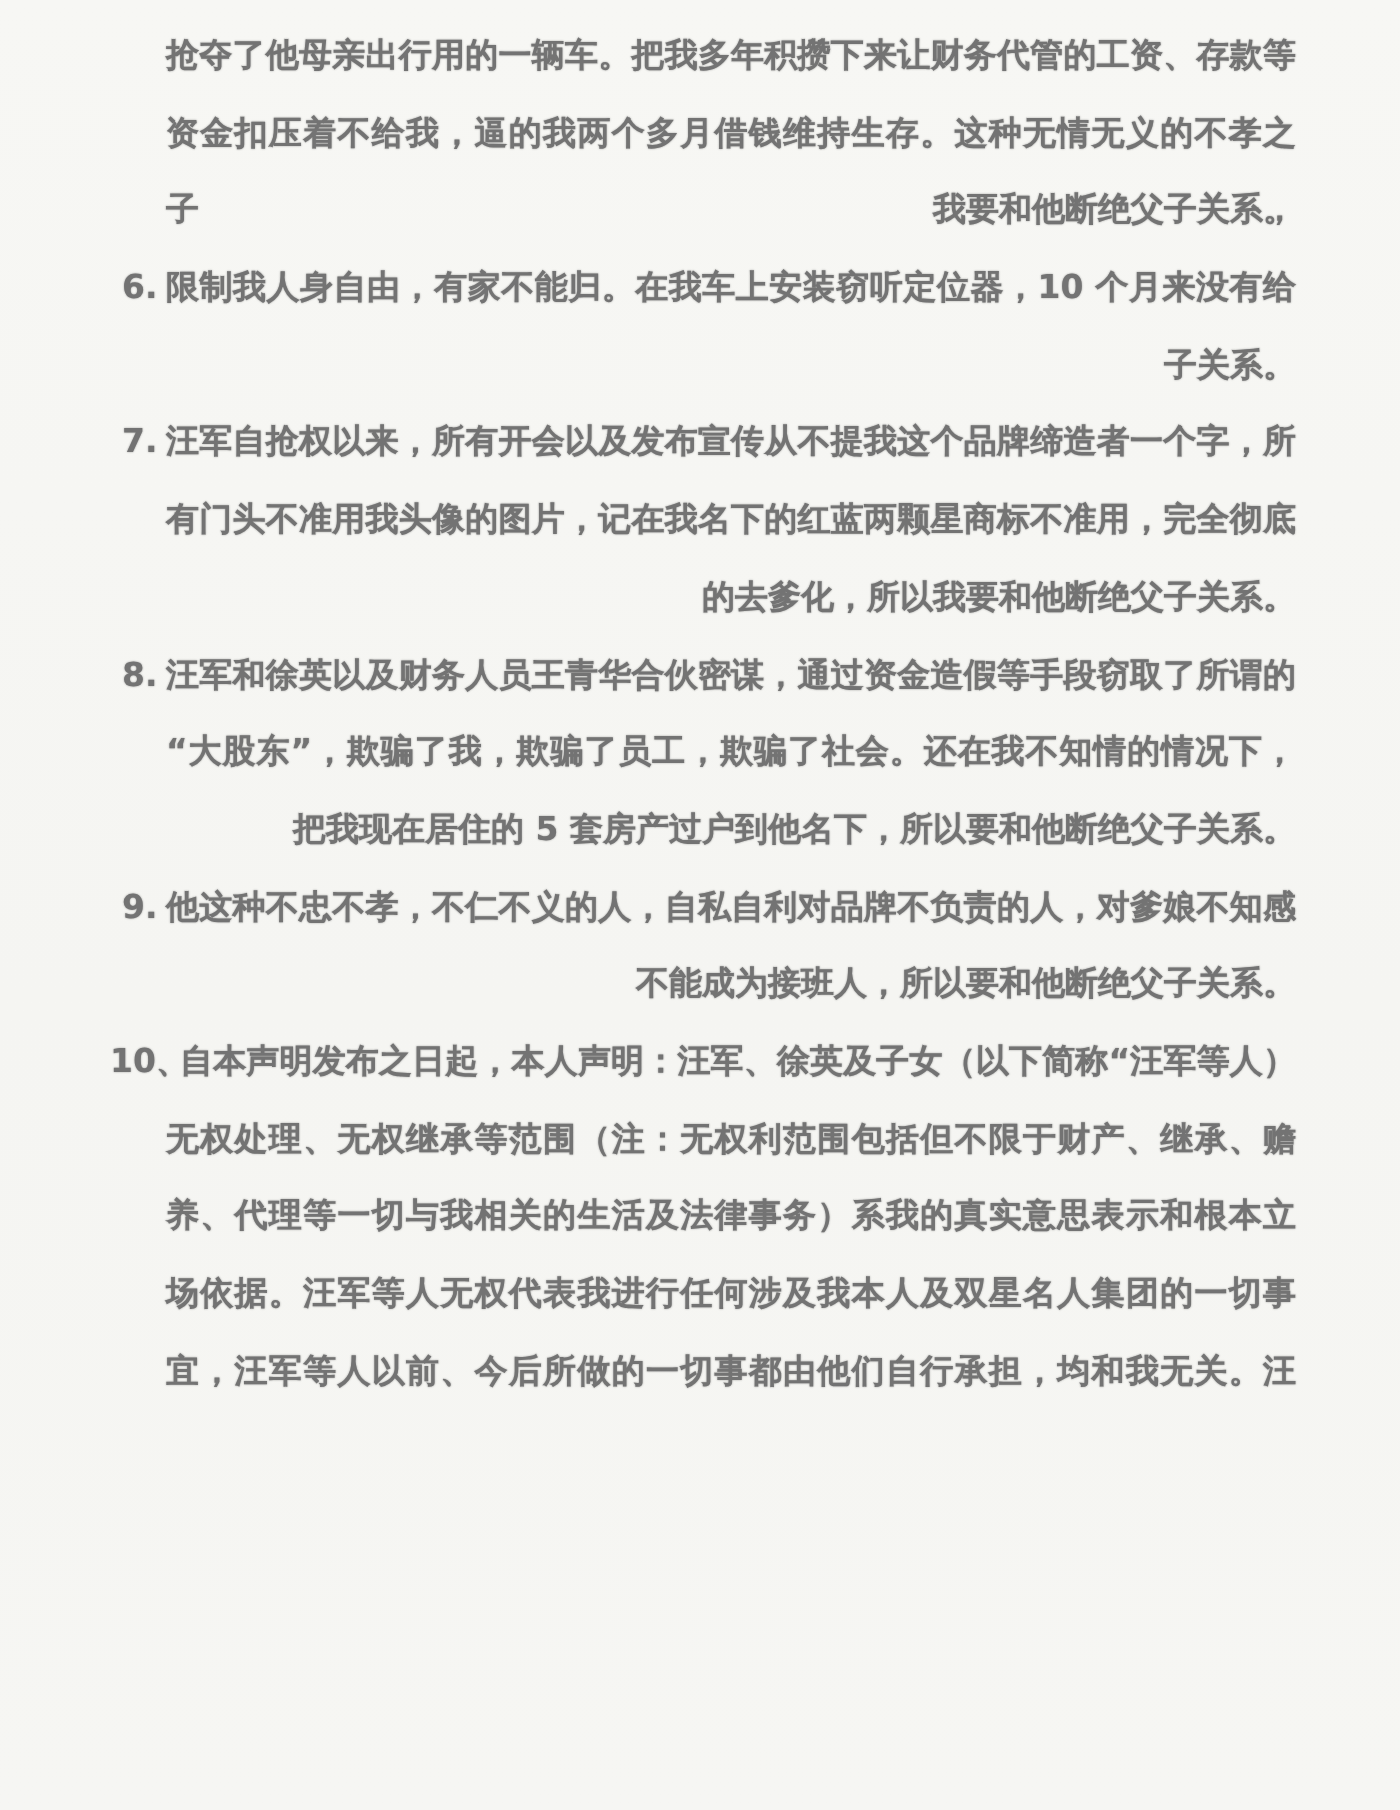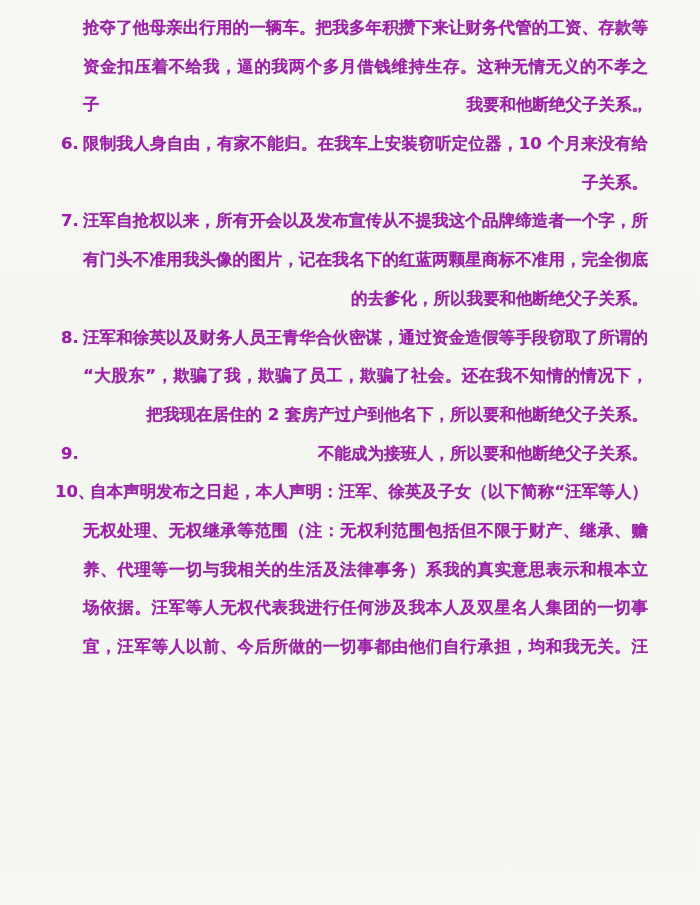--- a/index.html
+++ b/index.html
@@ -16,21 +16,21 @@
   .page {
     position: relative;
     width: 700px;
     height: 905px;
   }
   .textblock {
     position: absolute;
     left: 83px;
     top: 9px;
     width: 565px;
-    color: #a21caf;
+    color: #737373;
     font-size: 16.5px;
     font-weight: 700;
     text-shadow: 0 0 1px rgba(40,40,40,0.45);
   }
   .para {
     position: relative;
   }
   .line {
     height: 38.7px;
     line-height: 38.7px;
@@ -83,25 +83,26 @@
       <span class="num">7.</span>
       <div class="line j">汪军自抢权以来，所有开会以及发布宣传从不提我这个品牌缔造者一个字，所</div>
       <div class="line j">有门头不准用我头像的图片，记在我名下的红蓝两颗星商标不准用，完全彻底</div>
       <div class="line e">的去爹化，所以我要和他断绝父子关系。</div>
     </div>
 
     <div class="para">
       <span class="num">8.</span>
       <div class="line j">汪军和徐英以及财务人员王青华合伙密谋，通过资金造假等手段窃取了所谓的</div>
       <div class="line j">“大股东”，欺骗了我，欺骗了员工，欺骗了社会。还在我不知情的情况下，</div>
-      <div class="line e">把我现在居住的 2 套房产过户到他名下，所以要和他断绝父子关系。</div>
+      <div class="line e">把我现在居住的 5 套房产过户到他名下，所以要和他断绝父子关系。</div>
     </div>
 
     <div class="para">
       <span class="num">9.</span>
+      <div class="line j">他这种不忠不孝，不仁不义的人，自私自利对品牌不负责的人，对爹娘不知感</div>
       <div class="line e">不能成为接班人，所以要和他断绝父子关系。</div>
     </div>
 
     <div class="para item10">
       <span class="num">10、</span>
       <div class="line j first">自本声明发布之日起，本人声明：汪军、徐英及子女（以下简称“汪军等人）</div>
       <div class="line j">无权处理、无权继承等范围（注：无权利范围包括但不限于财产、继承、赡</div>
       <div class="line j">养、代理等一切与我相关的生活及法律事务）系我的真实意思表示和根本立</div>
       <div class="line j">场依据。汪军等人无权代表我进行任何涉及我本人及双星名人集团的一切事</div>
       <div class="line j">宜，汪军等人以前、今后所做的一切事都由他们自行承担，均和我无关。汪</div>

